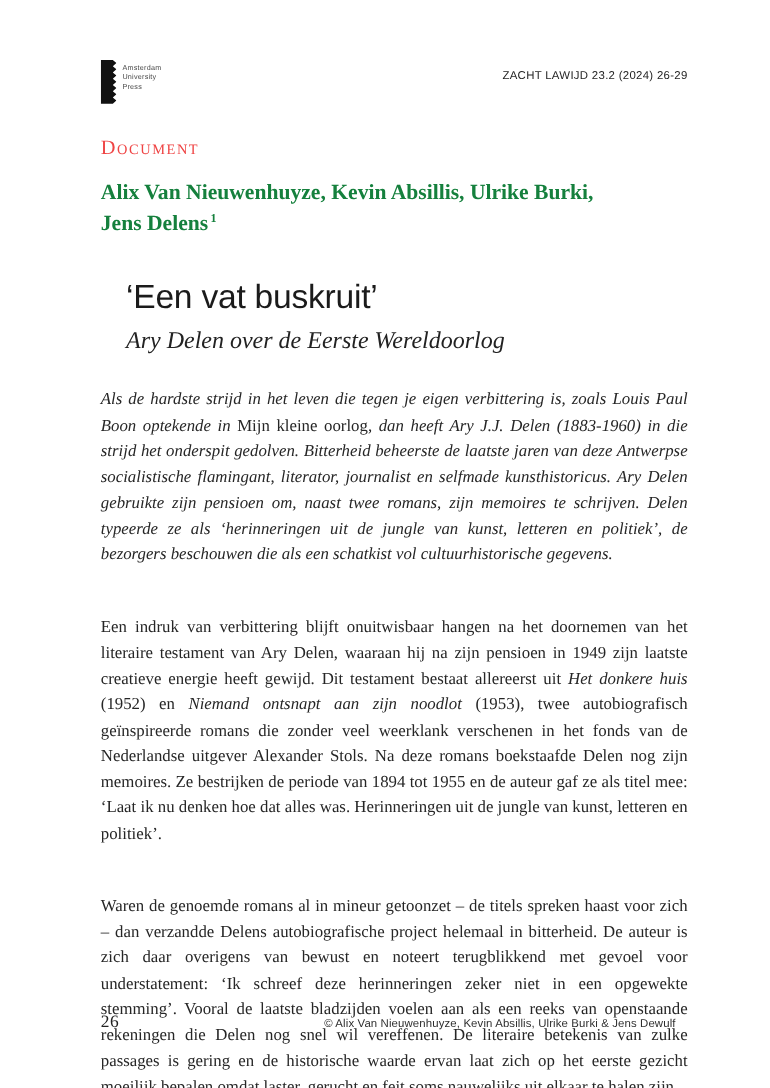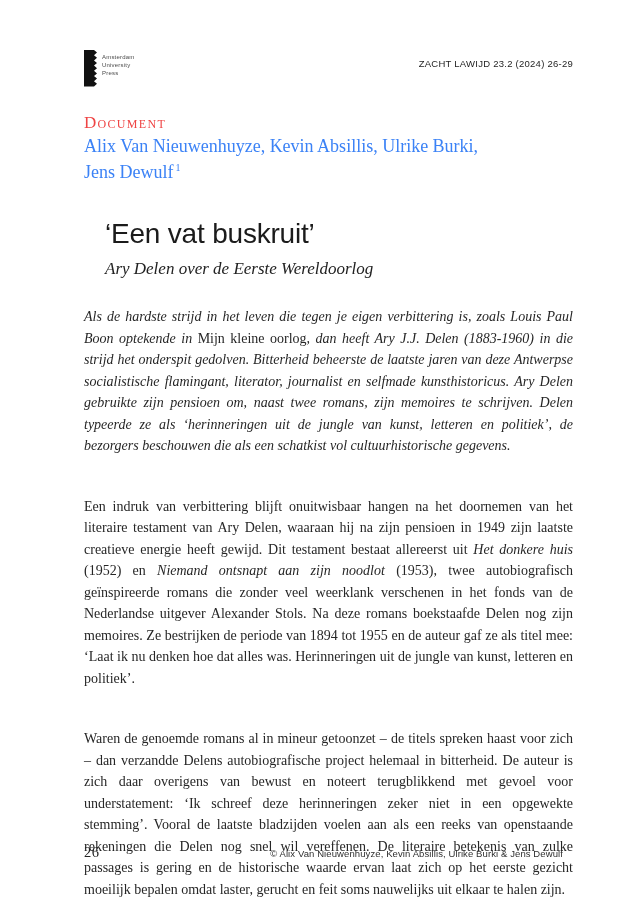--- a/index.html
+++ b/index.html
@@ -22,29 +22,29 @@
   .journal-ref {
     font-family: "Liberation Sans", sans-serif; font-size: 9.5px; color: #1e1e1e;
     margin-top: 8px; letter-spacing: 0.25px;
   }
   
   .section-label {
     margin-top: 25px; font-variant: small-caps; font-size: 17px;
     letter-spacing: 1.3px; color: #ef4444;
   }
   
-  .authors { font-size: 18px; line-height: 26px; color: #3b82f6; }
+  .authors { margin-top: 14px; font-size: 18px; line-height: 26px; color: #15803d; font-weight: bold; }
   .authors sup { font-size: 10px; line-height: 0; margin-left: 2px; }
   
   .title-block { margin-left: 21px; margin-top: 33px; }
   .article-title {
     font-family: "Liberation Sans", sans-serif; font-weight: normal;
     font-size: 28px; line-height: 32px; color: #1b1b1b; letter-spacing: -0.2px;
   }
-  .article-subtitle { font-style: italic; font-size: 17px; margin-top: 9px; color: #222222; }
+  .article-subtitle { font-style: italic; font-size: 20px; margin-top: 9px; color: #222222; }
   
   .flow {
     font-size: 14px; line-height: 21.5px; text-align: justify;
     color: #262626; hyphens: auto; -webkit-hyphens: auto;
   }
   .abstract { margin-top: 27px; }
   .para { margin-top: 39px; }
   .seg-i { font-style: italic; }
   .seg-n { font-style: normal; }
   
@@ -71,21 +71,21 @@
         <div>Press</div>
       </div>
     </div>
     <div class="journal-ref">ZACHT LAWIJD 23.2 (2024) 26-29</div>
   </div>
 
   <div class="section-label">Document</div>
 
   <div class="authors">
     <div>Alix Van Nieuwenhuyze, Kevin Absillis, Ulrike Burki,</div>
-    <div><span>Jens Dewulf</span><sup>1</sup></div>
+    <div><span>Jens Delens</span><sup>1</sup></div>
   </div>
 
   <div class="title-block">
     <div class="article-title">‘Een vat buskruit’</div>
     <div class="article-subtitle">Ary Delen over de Eerste Wereldoorlog</div>
   </div>
 
   <p class="flow abstract"><span class="seg-i">Als de hardste strijd in het leven die tegen je eigen verbittering is, zoals Louis Paul Boon optekende in </span><span class="seg-n">Mijn kleine oorlog</span><span class="seg-i">, dan heeft Ary J.J. Delen (1883-1960) in die strijd het onderspit gedolven. Bitterheid beheerste de laatste jaren van deze Antwerpse socialistische flamingant, literator, journalist en selfmade kunsthistoricus. Ary Delen gebruikte zijn pensioen om, naast twee romans, zijn memoires te schrijven. Delen typeerde ze als ‘herinneringen uit de jungle van kunst, letteren en politiek’, de bezorgers beschouwen die als een schatkist vol cultuurhistorische gegevens.</span></p>
 
   <p class="flow para"><span class="seg-n">Een indruk van verbittering blijft onuitwisbaar hangen na het doornemen van het literaire testament van Ary Delen, waaraan hij na zijn pensioen in 1949 zijn laatste creatieve energie heeft gewijd. Dit testament bestaat allereerst uit </span><span class="seg-i">Het donkere huis</span><span class="seg-n"> (1952) en </span><span class="seg-i">Niemand ontsnapt aan zijn noodlot</span><span class="seg-n"> (1953), twee autobiografisch geïnspireerde romans die zonder veel weerklank verschenen in het fonds van de Nederlandse uitgever Alexander Stols. Na deze romans boekstaafde Delen nog zijn memoires. Ze bestrijken de periode van 1894 tot 1955 en de auteur gaf ze als titel mee: ‘Laat ik nu denken hoe dat alles was. Herinneringen uit de jungle van kunst, letteren en politiek’.</span></p>

